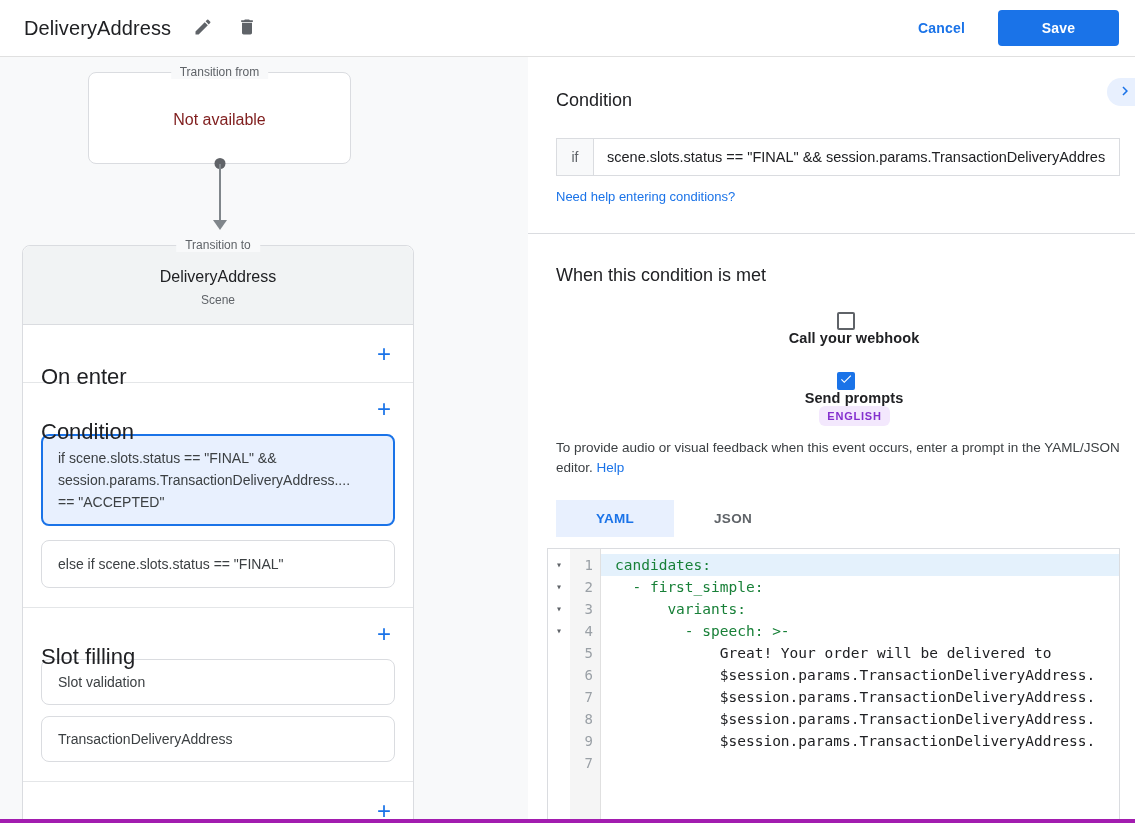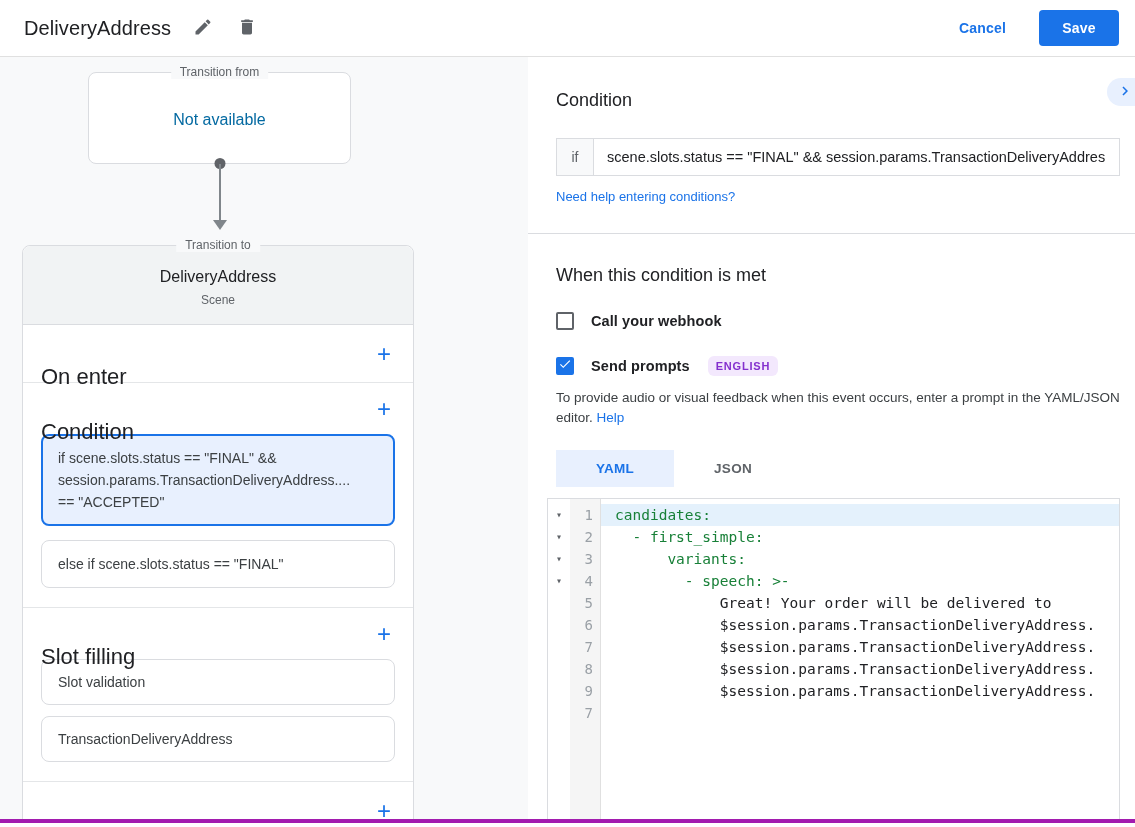--- a/index.html
+++ b/index.html
@@ -11,34 +11,34 @@
     padding:0 16px 0 24px; border-bottom:1px solid #e0e0e0; background:#fff; }
   .topbar-left { display:flex; align-items:center; }
   .page-title { font-size:20px; font-weight:400; color:#202124; letter-spacing:.1px; }
   .icon-btn { background:none; border:none; cursor:pointer; width:24px; height:24px;
     display:flex; align-items:center; justify-content:center; margin-left:20px; }
   .icon-btn svg { fill:#5f6368; }
   .topbar-right { display:flex; align-items:center; }
   .text-btn { background:none; border:none; cursor:pointer; color:#1a73e8;
     font-size:14px; font-weight:bold; font-family:inherit; letter-spacing:.2px; margin-right:33px; }
   .primary-btn { background:#1a73e8; color:#fff; border:none; border-radius:4px;
-    width:80px; height:36px; font-size:14px; font-weight:bold; font-family:inherit;
+    width:121px; height:36px; font-size:14px; font-weight:bold; font-family:inherit;
     cursor:pointer; letter-spacing:.2px; }
 
   
   .main { display:flex; height:766px; border-bottom:4px solid #a21caf; }
   .left-panel { width:528px; flex-shrink:0; background:#f8f9fa; position:relative; overflow:hidden; }
   .right-panel { flex:1; background:#fff; padding-left:28px; position:relative; overflow:hidden; }
 
   
   .legend { position:absolute; top:-8px; left:50%; transform:translateX(-50%);
     background:#f8f9fa; padding:0 9px; font-size:12px; color:#5f6368; white-space:nowrap; }
   .tf-box { position:relative; margin:15px 0 0 88px; width:263px; height:92px;
     background:#fff; border:1px solid #dadce0; border-radius:8px; }
-  .tf-value { text-align:center; margin-top:38px; font-size:16px; color:#0369a1; }
+  .tf-value { text-align:center; margin-top:38px; font-size:16px; color:#7f1d1d; }
   .flow-dot { position:absolute; bottom:-6px; left:50%; transform:translateX(-50%);
     width:11px; height:11px; border-radius:50%; background:#606368; }
   .arrow-wrap { width:263px; margin-left:88px; height:72px; position:relative; }
   .arrow-line { position:absolute; left:50%; transform:translateX(-50%); top:0;
     width:2px; height:57px; background:#80868b; }
   .arrow-head { position:absolute; left:50%; transform:translateX(-50%); top:56px;
     width:0; height:0; border-left:7px solid transparent; border-right:7px solid transparent;
     border-top:10px solid #80868b; }
 
   .tt-box { position:relative; margin:9px 0 0 22px; width:392px; background:#fff;
@@ -75,21 +75,21 @@
   .if-cell { width:38px; background:#f8f9fa; border:1px solid #dadce0;
     display:flex; align-items:center; justify-content:center; font-size:14px; color:#5f6368; }
   .if-input { flex:1; border:1px solid #dadce0; border-left:none; padding:0 13px;
     font-size:14.5px; color:#202124; font-family:inherit; outline:none; background:#fff; }
   .help-link { display:inline-block; margin-top:13px; font-size:13px; color:#1a73e8;
     text-decoration:none; cursor:pointer; }
   .divider { border-bottom:1px solid #dadce0; margin:28px 0 0 -28px; }
 
   
   .wm-title { font-size:18px; font-weight:400; color:#202124; margin-top:31px; }
-  .check-row { display:flex; align-items:center; margin-top:26px; }
+  .check-row { display:flex; align-items:center; margin-top:26px;flex-direction:column; }
   .checkbox { width:18px; height:18px; border:2px solid #5f6368; border-radius:2px;
     background:#fff; flex-shrink:0; cursor:pointer; }
   .checkbox.checked { background:#1a73e8; border-color:#1a73e8;
     display:flex; align-items:center; justify-content:center; }
   .check-label { margin-left:17px; font-size:14.5px; font-weight:bold; color:#202124; letter-spacing:.1px; }
   .lang-badge { margin-left:18px; background:#f3e8fd; color:#8430ce; font-size:11px;
     font-weight:bold; padding:4px 8px; letter-spacing:.8px; border-radius:6px; }
   .desc { margin-top:12px; font-size:13.5px; line-height:20px; color:#3c4043; max-width:576px; }
   .desc a { color:#1a73e8; text-decoration:none; cursor:pointer; }
 

